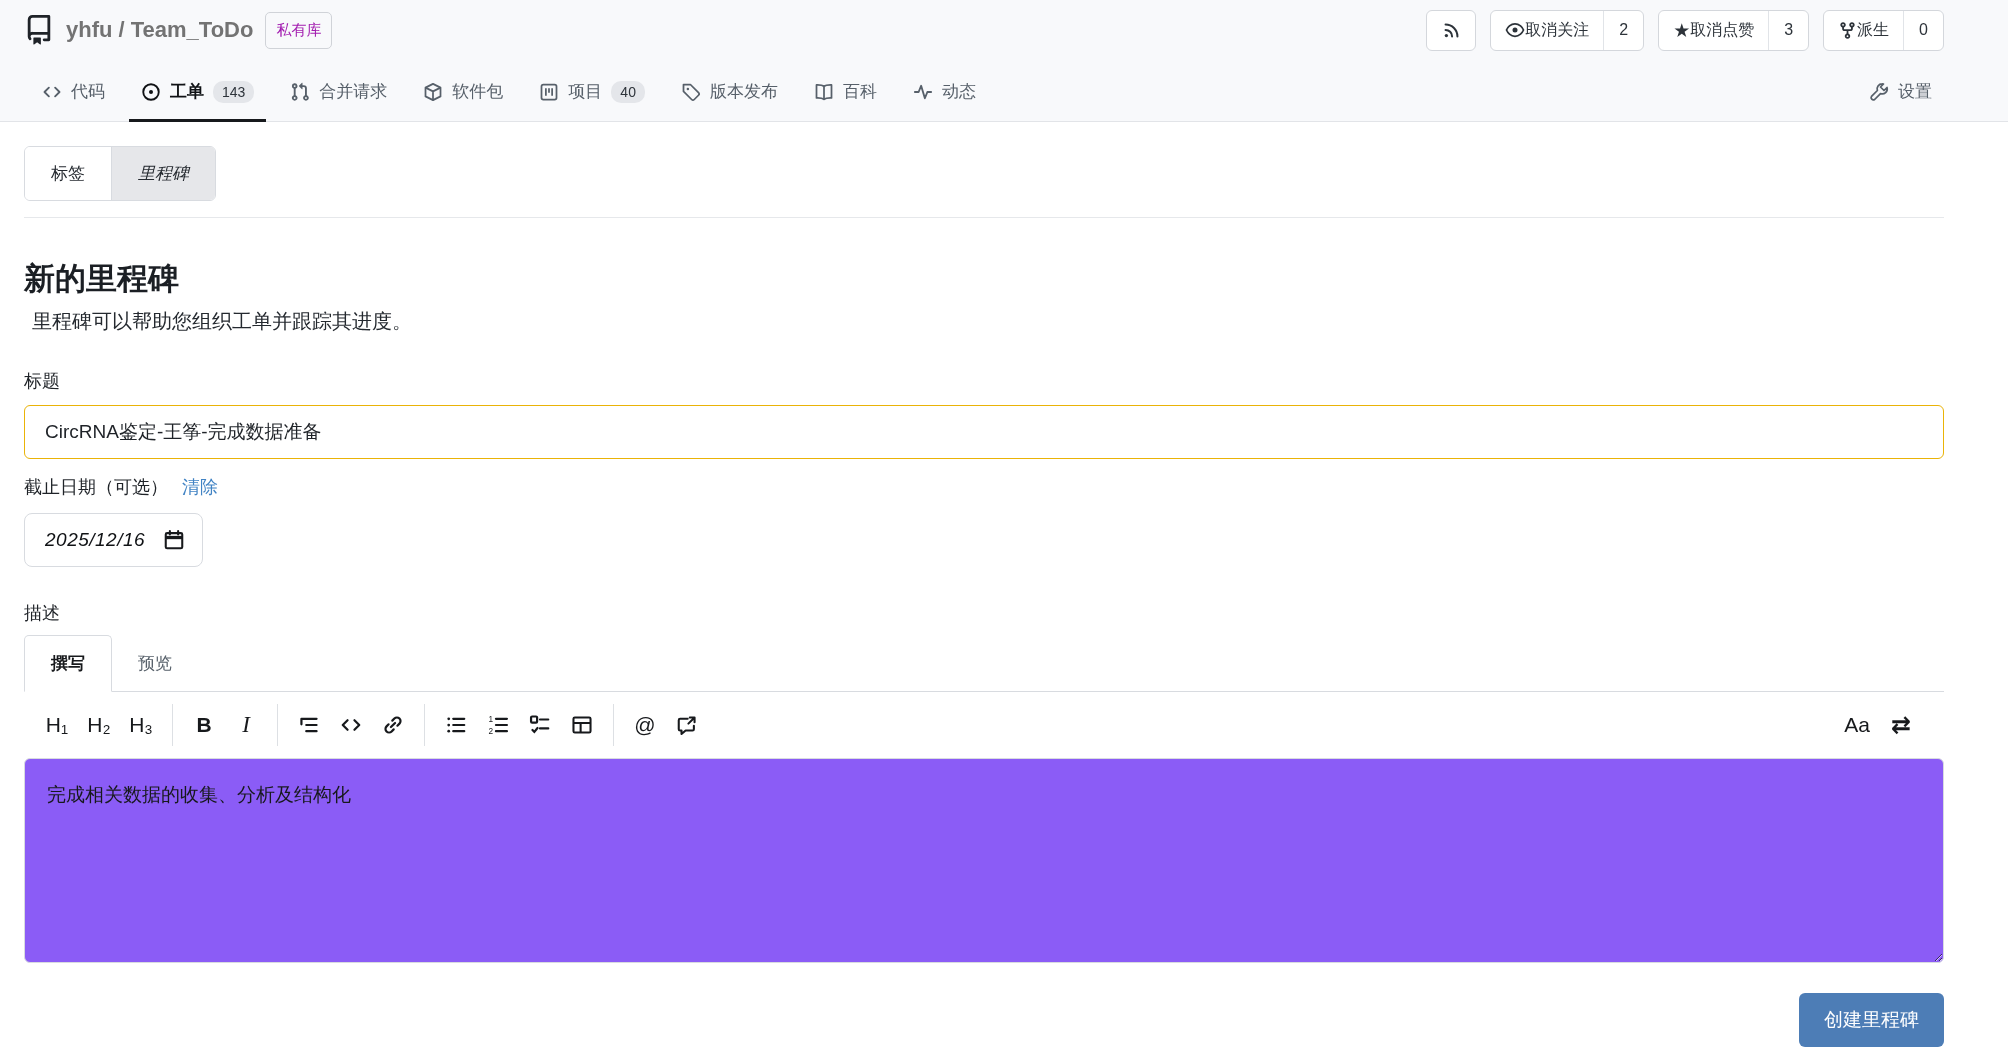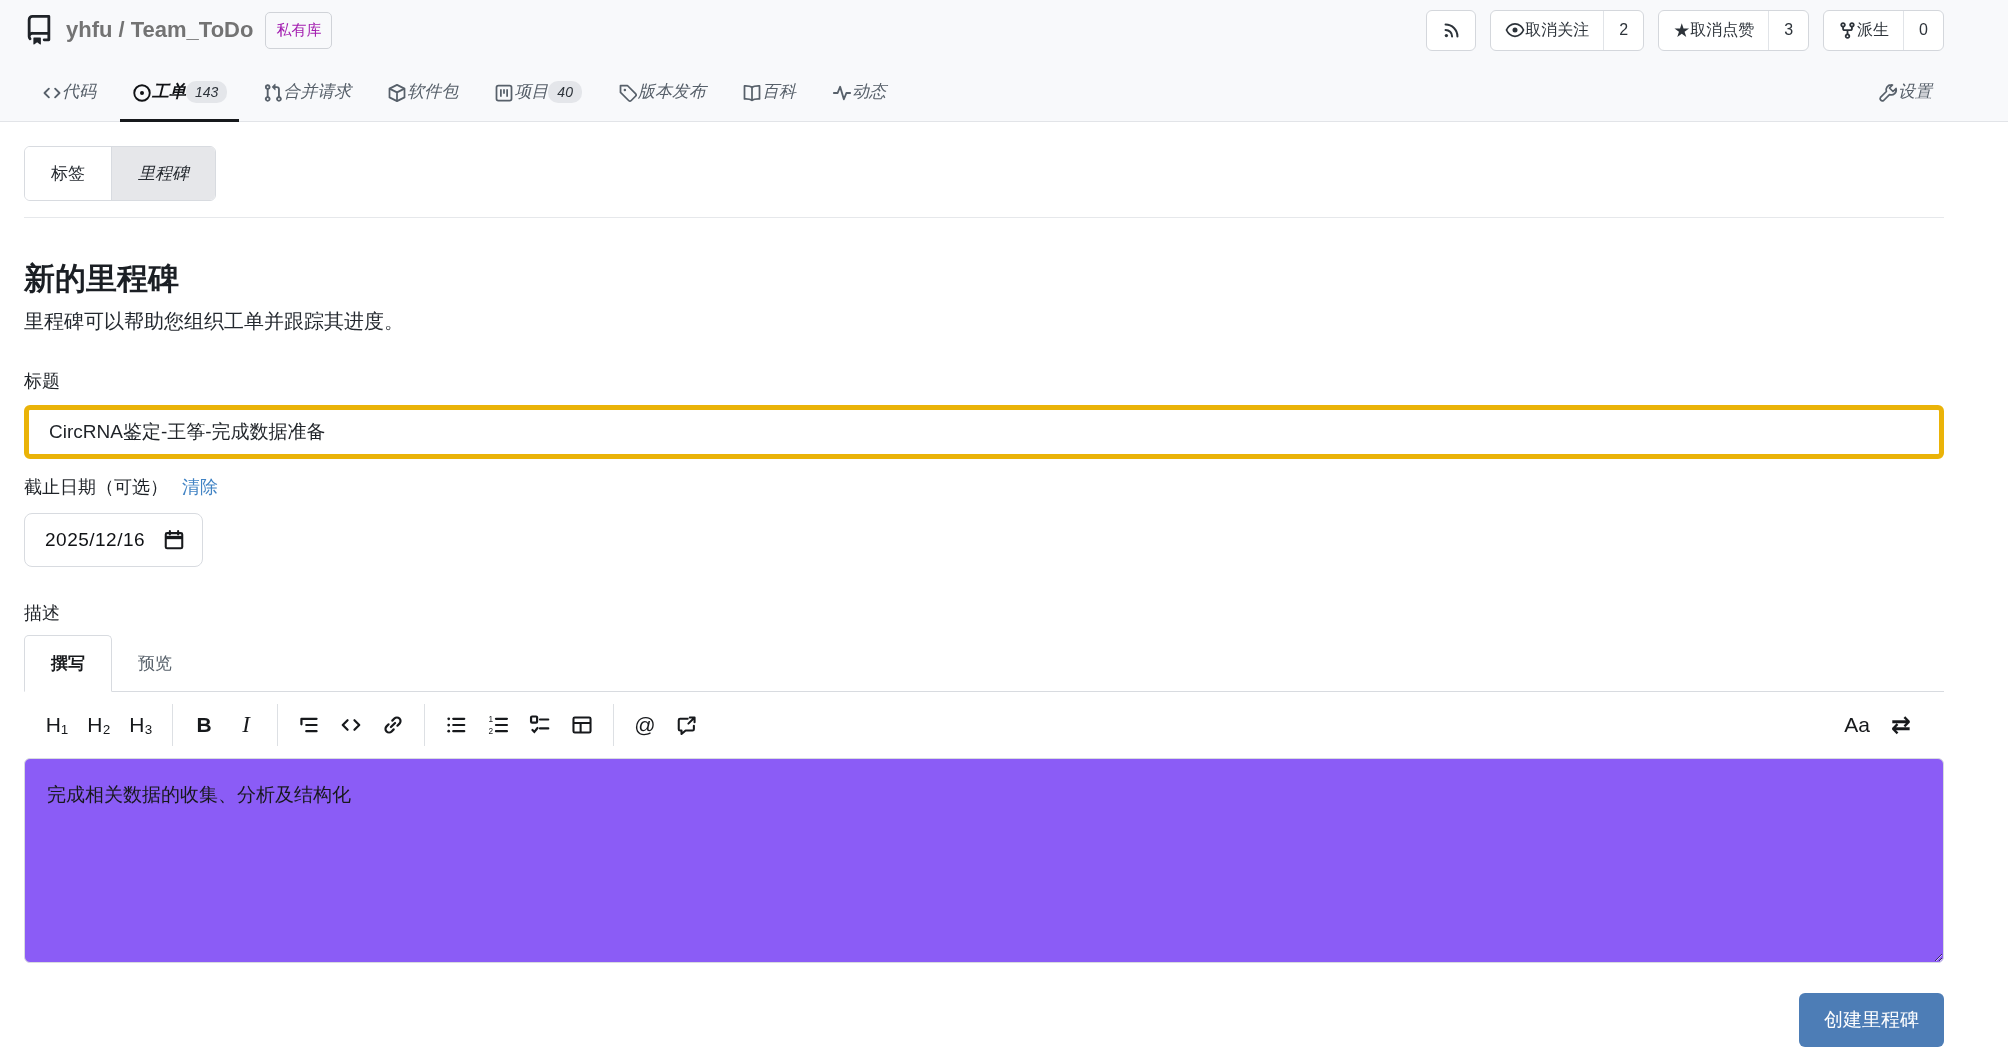--- a/index.html
+++ b/index.html
@@ -21,50 +21,50 @@
   .split-btn .btn-main { display:flex; align-items:center; padding:0 14px; }
   .split-btn .btn-count { display:flex; align-items:center; padding:0 15px; border-left:1px solid #e1e4e8; }
   .icon-btn { display:flex; align-items:center; justify-content:center; width:50px; height:41px;
     background:#fff; border:1px solid #d4d7dc; border-radius:6px; cursor:pointer; }
   .glyph-star { font-size:19px; line-height:1; color:#2d333a; }
 
   
   .tab-nav { display:flex; align-items:flex-end; justify-content:space-between;
     padding:0 64px 0 30px; border-bottom:1px solid #e2e4e8; background:#f8f9fb; height:64px; }
   .tab-list { display:flex; gap:12px; }
-  .tab { display:flex; align-items:flex-end; padding:0 12px 18px 12px; font-size:17px;
-    color:#57606a; cursor:pointer; position:relative;font-style:italic; }
+  .tab { display:flex; align-items:center; gap:9px; padding:0 12px 18px 12px; font-size:17px;
+    color:#57606a; cursor:pointer; position:relative; }
   .tab svg { color:#57606a; }
   .tab.active { color:#101215; font-weight:700; }
   .tab.active svg { color:#101215; }
   .tab.active::after { content:""; position:absolute; left:0; right:0; bottom:-1px; height:3px; background:#17191c; }
   .tab-badge { background:#e4e6ea; border-radius:10px; font-size:14px; font-weight:400;
     color:#2d333a; padding:3px 9px; }
   .tab-right { display:flex; }
 
   
   .content { padding:24px 64px 0 24px; }
   .switch-group { display:inline-flex; border:1px solid #d8dbe0; border-radius:6px; overflow:hidden; }
   .switch-item { padding:15px 26px; font-size:17px; color:#24292f; background:#fff; cursor:pointer; }
   .switch-item + .switch-item { border-left:1px solid #d8dbe0;font-style:italic; }
   .switch-item.active { background:#e6e7ea; }
   .content-divider { border:none; border-top:1px solid #e6e8eb; margin-top:16px; }
 
   .page-heading { margin-top:40px; font-size:31px; font-weight:600; color:#1b1f24; }
-  .page-subtitle { margin-top:8px; font-size:20px; color:#24292f; }
+  .page-subtitle { margin-top:8px; font-size:20px; color:#24292f;margin-left:8px; }
 
   .field-label { margin-top:34px; font-size:18px; color:#1f2328; }
-  .title-input { margin-top:12px; width:100%; height:54px; border:5px solid #eab308; border-radius:6px;
+  .title-input { margin-top:12px; width:100%; height:54px; border:1px solid #eab308; border-radius:6px;
     padding:0 20px; font-size:19px; color:#1f2328; font-family:inherit; background:#fff; }
 
   .due-row { margin-top:16px; display:flex; align-items:center; gap:14px; }
   .due-label { font-size:18px; color:#1f2328; }
   .clear-link { font-size:18px; color:#4183c4; text-decoration:none; cursor:pointer; }
   .date-input { margin-top:14px; display:inline-flex; align-items:center; gap:18px; height:54px;
-    border:1px solid #d8dbe0; border-radius:8px; padding:0 17px 0 20px; background:#fff; cursor:pointer; }
+    border:1px solid #d8dbe0; border-radius:8px; padding:0 17px 0 20px; background:#fff; cursor:pointer;font-style:italic; }
   .date-value { font-size:19px; color:#101215; letter-spacing:0.5px; }
 
   
   .editor-tabs { margin-top:10px; display:flex; align-items:center; border-bottom:1px solid #d8dbe0; }
   .editor-tab { padding:16px 26px; font-size:17px; cursor:pointer; }
   .editor-tab.write { font-weight:700; color:#17191c; background:#fff; border:1px solid #d8dbe0;
     border-bottom:1px solid #fff; border-radius:5px 5px 0 0; margin-bottom:-1px; }
   .editor-tab.preview { color:#57606a; }
 
   .md-toolbar { display:flex; align-items:center; justify-content:space-between; padding:12px 2px 10px 14px; }

